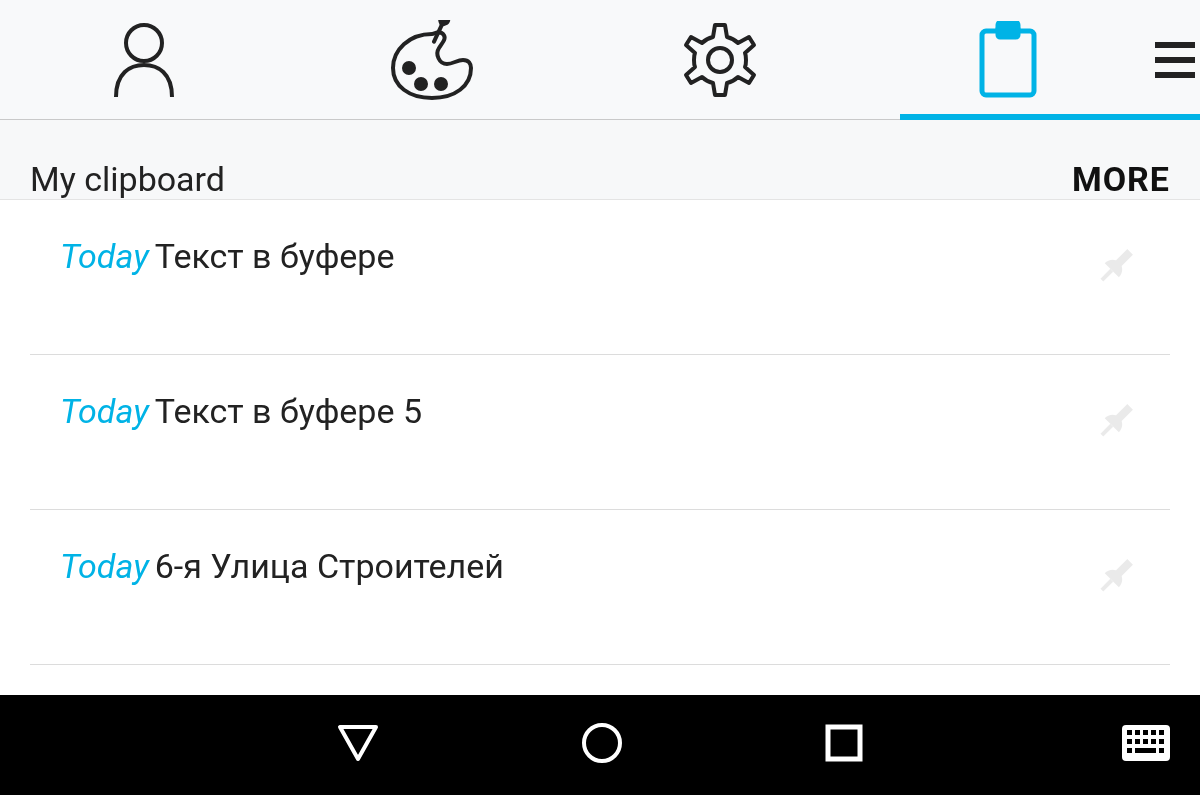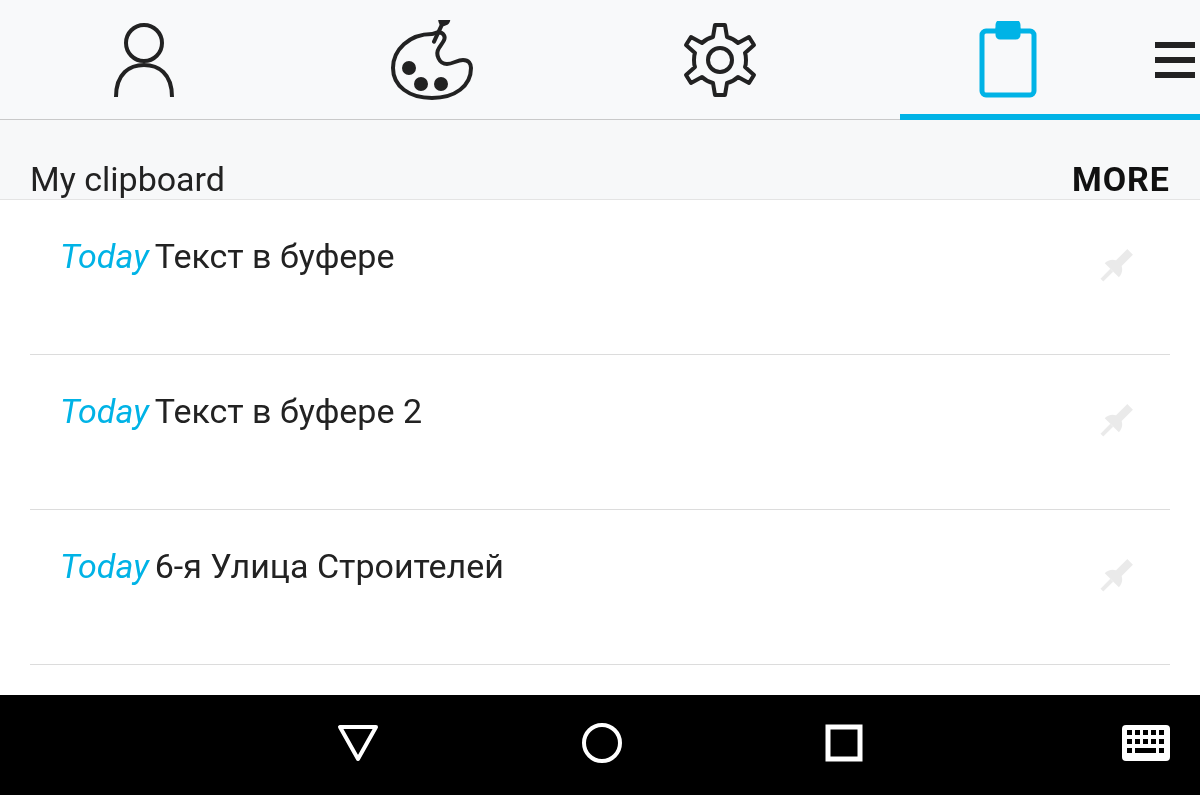--- a/index.html
+++ b/index.html
@@ -181,21 +181,21 @@
         <svg width="48" height="48" viewBox="0 0 48 48" fill="#000">
           <g transform="rotate(45 24 24)">
             <path d="M20 4 L28 4 L28 20 C32 22 34 26 34 30 L14 30 C14 26 16 22 20 20 Z"></path>
             <rect x="22" y="30" width="4" height="14"></rect>
           </g>
         </svg>
       </span>
     </div>
     <div class="item">
       <div class="text">
-        <span class="date">Today</span><span>Текст в буфере 2</span>
+        <span class="date">Today</span><span>Текст в буфере 5</span>
       </div>
       <span class="pin">
         <svg width="48" height="48" viewBox="0 0 48 48" fill="#000">
           <g transform="rotate(45 24 24)">
             <path d="M20 4 L28 4 L28 20 C32 22 34 26 34 30 L14 30 C14 26 16 22 20 20 Z"></path>
             <rect x="22" y="30" width="4" height="14"></rect>
           </g>
         </svg>
       </span>
     </div>

